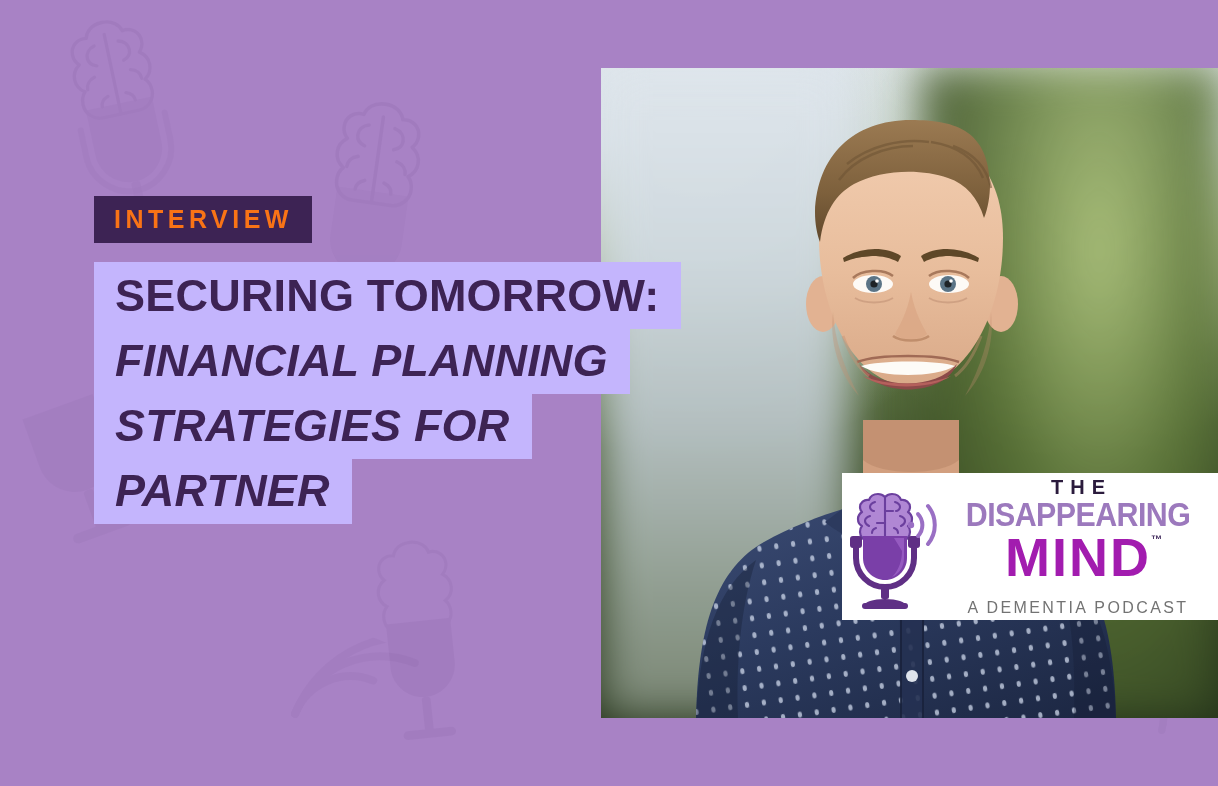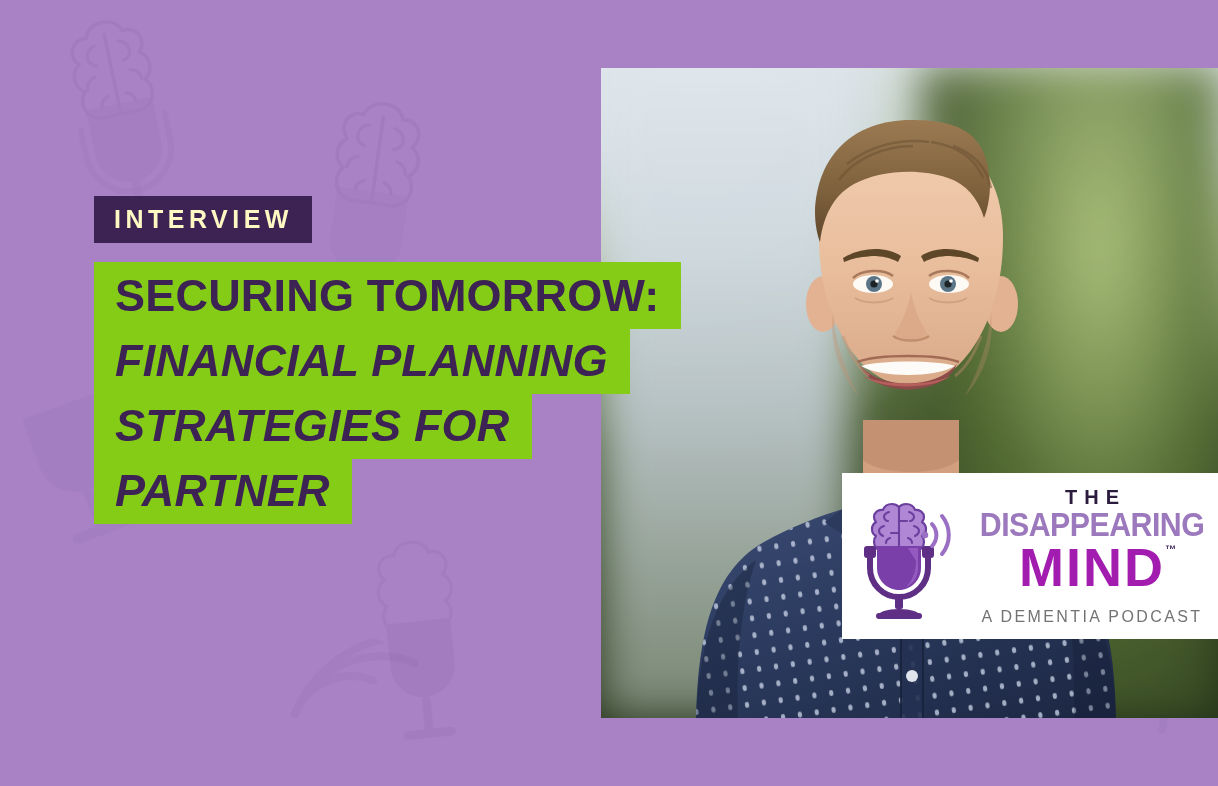--- a/index.html
+++ b/index.html
@@ -80,37 +80,37 @@
   .badge {
     position: absolute;
     left: 94px;
     top: 196px;
     background: #3d2354;
     padding: 11px 19px 11px 20px;
     z-index: 6;
   }
   .badge span {
     display: block;
-    color: #fef9c3;
+    color: #f97316;
     font-size: 25px;
     font-weight: bold;
     letter-spacing: 4.5px;
     line-height: 1;
   }
 
   
   .title-stack {
     position: absolute;
     left: 94px;
     top: 262px;
     z-index: 6;
   }
   .title-line {
     display: table;
-    background: #84cc16;
+    background: #c4b5fd;
     color: #3d2354;
     font-size: 45px;
     font-weight: bold;
     letter-spacing: 0.2px;
     line-height: 1;
     padding: 11px 22px 11px 21px;
     margin: 0;
     white-space: nowrap;
   }
   .title-line + .title-line { margin-top: -2px; font-style: italic; }
@@ -144,26 +144,25 @@
     line-height: 1.12;
     white-space: nowrap;
   }
 
   
   .logo-card {
     position: absolute;
     left: 842px;
     top: 473px;
     width: 376px;
-    height: 166px;
+    height: 147px;
     background: #ffffff;
     z-index: 7;
     display: flex;
     align-items: center;
-    padding-left: 14px;
     box-sizing: border-box;
   }
   .logo-mark {
     width: 108px;
     height: 125px;
     flex: 0 0 108px;
   }
   .logo-mark svg { display: block; width: 100%; height: 100%; }
   .logo-words {
     margin-left: 6px;

